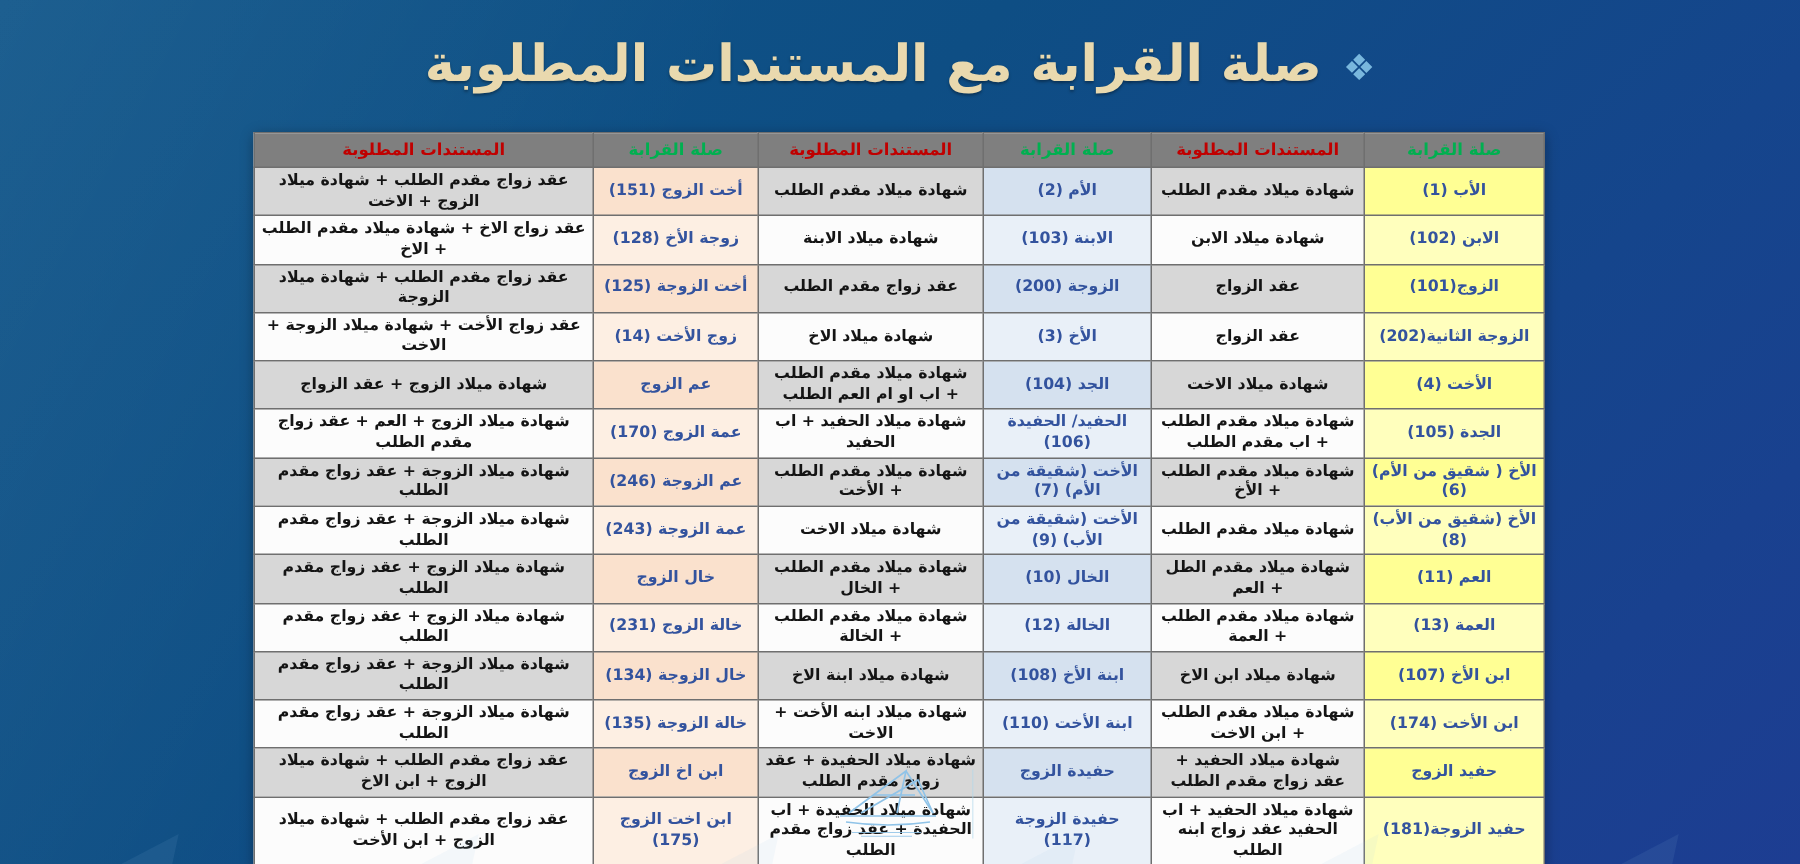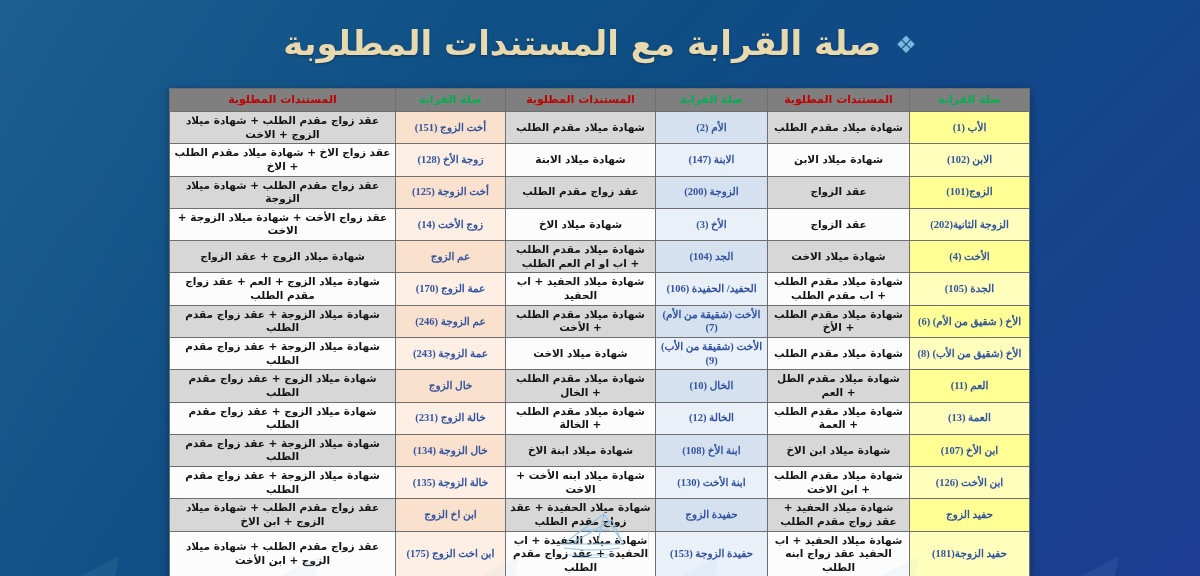--- a/index.html
+++ b/index.html
@@ -35,21 +35,21 @@
   col.c-rel3{width:110px;} col.c-doc3{width:226px;}
   th,td{
     border:1px solid #6f6f6f;padding:2px 4px;text-align:center;vertical-align:middle;
     font-size:10.5px;font-weight:bold;line-height:1.3;word-wrap:break-word;
   }
   thead th{background:#7f7f7f;height:18px;font-size:11px;}
   th.h-doc{color:#c00000;}
   th.h-rel{color:#00b050;}
   tbody tr{height:22px;}
   td.docs{color:#141414;}
-  td.rel{color:#33539e;font-family:Liberation Serif, serif;}
+  td.rel{color:#33539e;}
   tbody tr:nth-child(odd)  td.docs{background:#d7d7d7;}
   tbody tr:nth-child(even) td.docs{background:#fcfcfc;}
   tbody tr:nth-child(odd)  td.rel-g1{background:#ffff94;}
   tbody tr:nth-child(even) td.rel-g1{background:#ffffbd;}
   tbody tr:nth-child(odd)  td.rel-g2{background:#d5e1ef;}
   tbody tr:nth-child(even) td.rel-g2{background:#e9f0f8;}
   tbody tr:nth-child(odd)  td.rel-g3{background:#fae1cd;}
   tbody tr:nth-child(even) td.rel-g3{background:#fdefe3;}
 
   
@@ -105,21 +105,21 @@
             <td class="rel rel-g1">الأب (1)</td>
             <td class="docs">شهادة ميلاد مقدم الطلب</td>
             <td class="rel rel-g2">الأم (2)</td>
             <td class="docs">شهادة ميلاد مقدم الطلب</td>
             <td class="rel rel-g3">أخت الزوج (151)</td>
             <td class="docs">عقد زواج مقدم الطلب + شهادة ميلاد الزوج + الاخت</td>
           </tr>
           <tr>
             <td class="rel rel-g1">الابن (102)</td>
             <td class="docs">شهادة ميلاد الابن</td>
-            <td class="rel rel-g2">الابنة (147)</td>
+            <td class="rel rel-g2">الابنة (103)</td>
             <td class="docs">شهادة ميلاد الابنة</td>
             <td class="rel rel-g3">زوجة الأخ (128)</td>
             <td class="docs">عقد زواج الاخ + شهادة ميلاد مقدم الطلب + الاخ</td>
           </tr>
           <tr>
             <td class="rel rel-g1">الزوج(101)</td>
             <td class="docs">عقد الزواج</td>
             <td class="rel rel-g2">الزوجة (200)</td>
             <td class="docs">عقد زواج مقدم الطلب</td>
             <td class="rel rel-g3">أخت الزوجة (125)</td>
@@ -183,39 +183,39 @@
           </tr>
           <tr>
             <td class="rel rel-g1">ابن الأخ (107)</td>
             <td class="docs">شهادة ميلاد ابن الاخ</td>
             <td class="rel rel-g2">ابنة الأخ (108)</td>
             <td class="docs">شهادة ميلاد ابنة الاخ</td>
             <td class="rel rel-g3">خال الزوجة (134)</td>
             <td class="docs">شهادة ميلاد الزوجة + عقد زواج مقدم الطلب</td>
           </tr>
           <tr>
-            <td class="rel rel-g1">ابن الأخت (126)</td>
+            <td class="rel rel-g1">ابن الأخت (174)</td>
             <td class="docs">شهادة ميلاد مقدم الطلب + ابن الاخت</td>
-            <td class="rel rel-g2">ابنة الأخت (130)</td>
+            <td class="rel rel-g2">ابنة الأخت (110)</td>
             <td class="docs">شهادة ميلاد ابنه الأخت + الاخت</td>
             <td class="rel rel-g3">خالة الزوجة (135)</td>
             <td class="docs">شهادة ميلاد الزوجة + عقد زواج مقدم الطلب</td>
           </tr>
           <tr>
             <td class="rel rel-g1">حفيد الزوج</td>
             <td class="docs">شهادة ميلاد الحفيد + عقد زواج مقدم الطلب</td>
             <td class="rel rel-g2">حفيدة الزوج</td>
             <td class="docs">شهادة ميلاد الحفيدة + عقد زواج مقدم الطلب</td>
             <td class="rel rel-g3">ابن اخ الزوج</td>
             <td class="docs">عقد زواج مقدم الطلب + شهادة ميلاد الزوج + ابن الاخ</td>
           </tr>
           <tr>
             <td class="rel rel-g1">حفيد الزوجة(181)</td>
             <td class="docs">شهادة ميلاد الحفيد + اب الحفيد عقد زواج ابنه الطلب</td>
-            <td class="rel rel-g2">حفيدة الزوجة (153)</td>
+            <td class="rel rel-g2">حفيدة الزوجة (117)</td>
             <td class="docs">شهادة ميلاد الحفيدة + اب الحفيدة + عقد زواج مقدم الطلب</td>
             <td class="rel rel-g3">ابن اخت الزوج (175)</td>
             <td class="docs">عقد زواج مقدم الطلب + شهادة ميلاد الزوج + ابن الأخت</td>
           </tr>
         </tbody>
     </table>
   </div>
 
   <div class="footer">
     <div class="dhow-logo">

